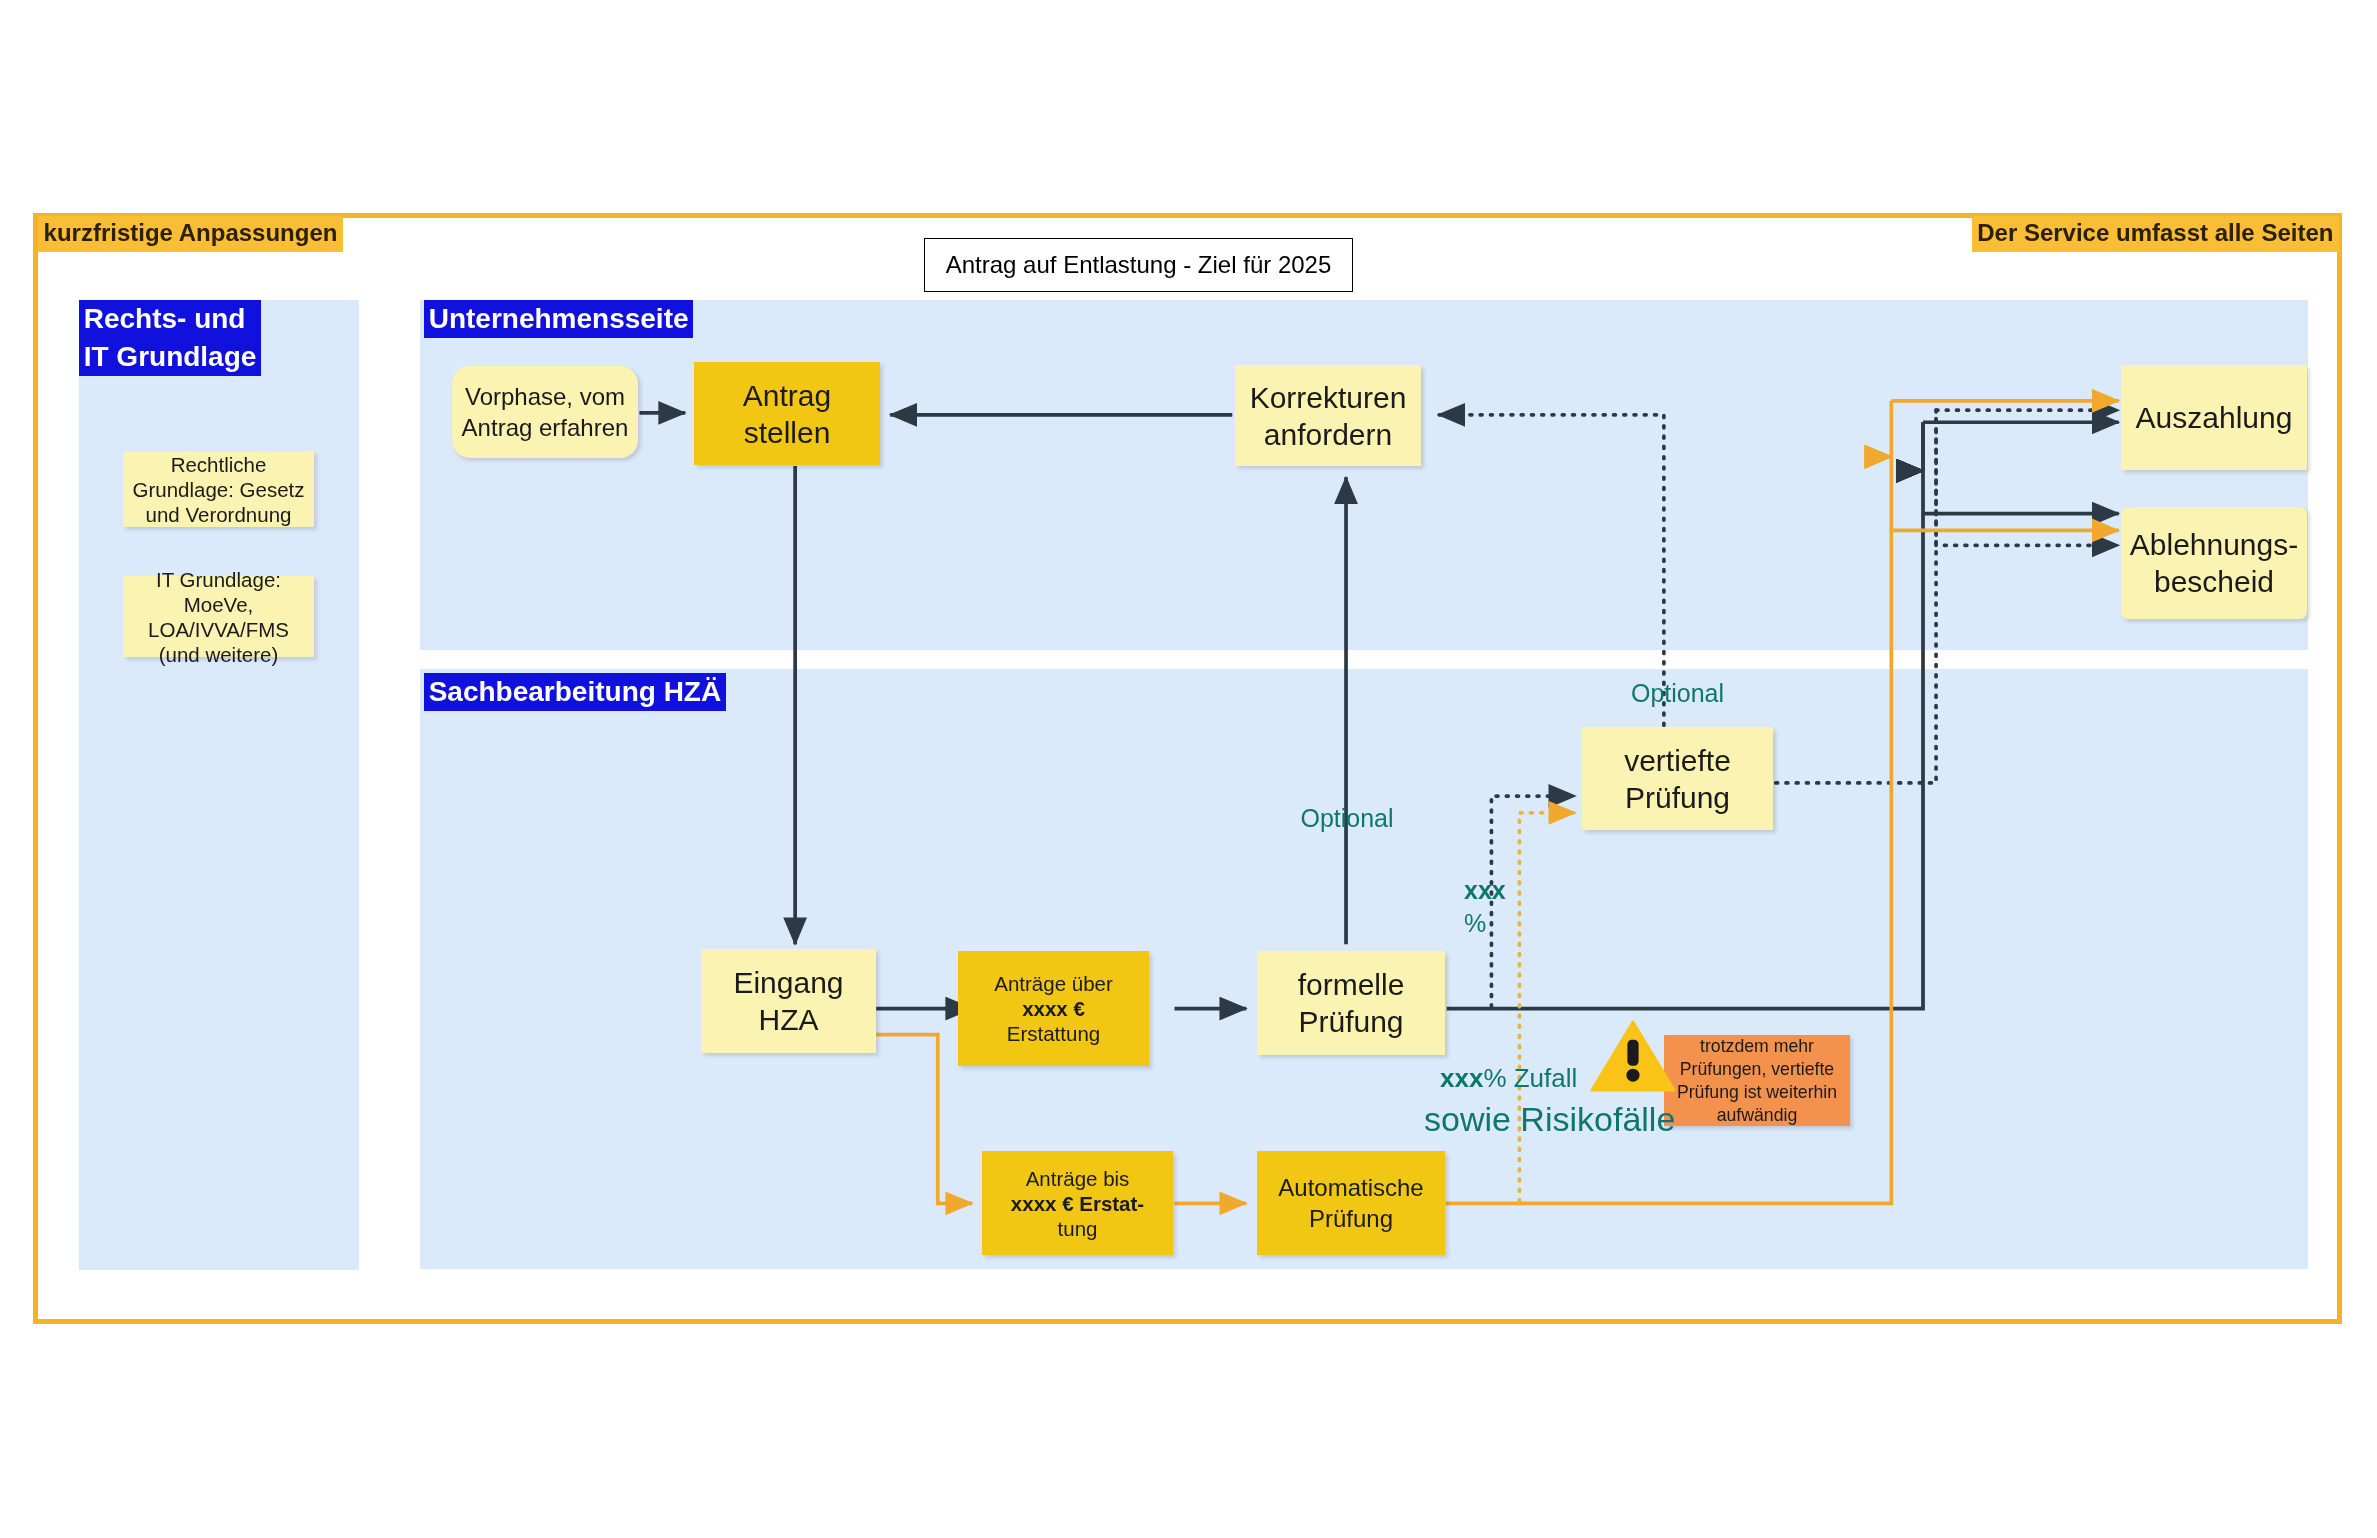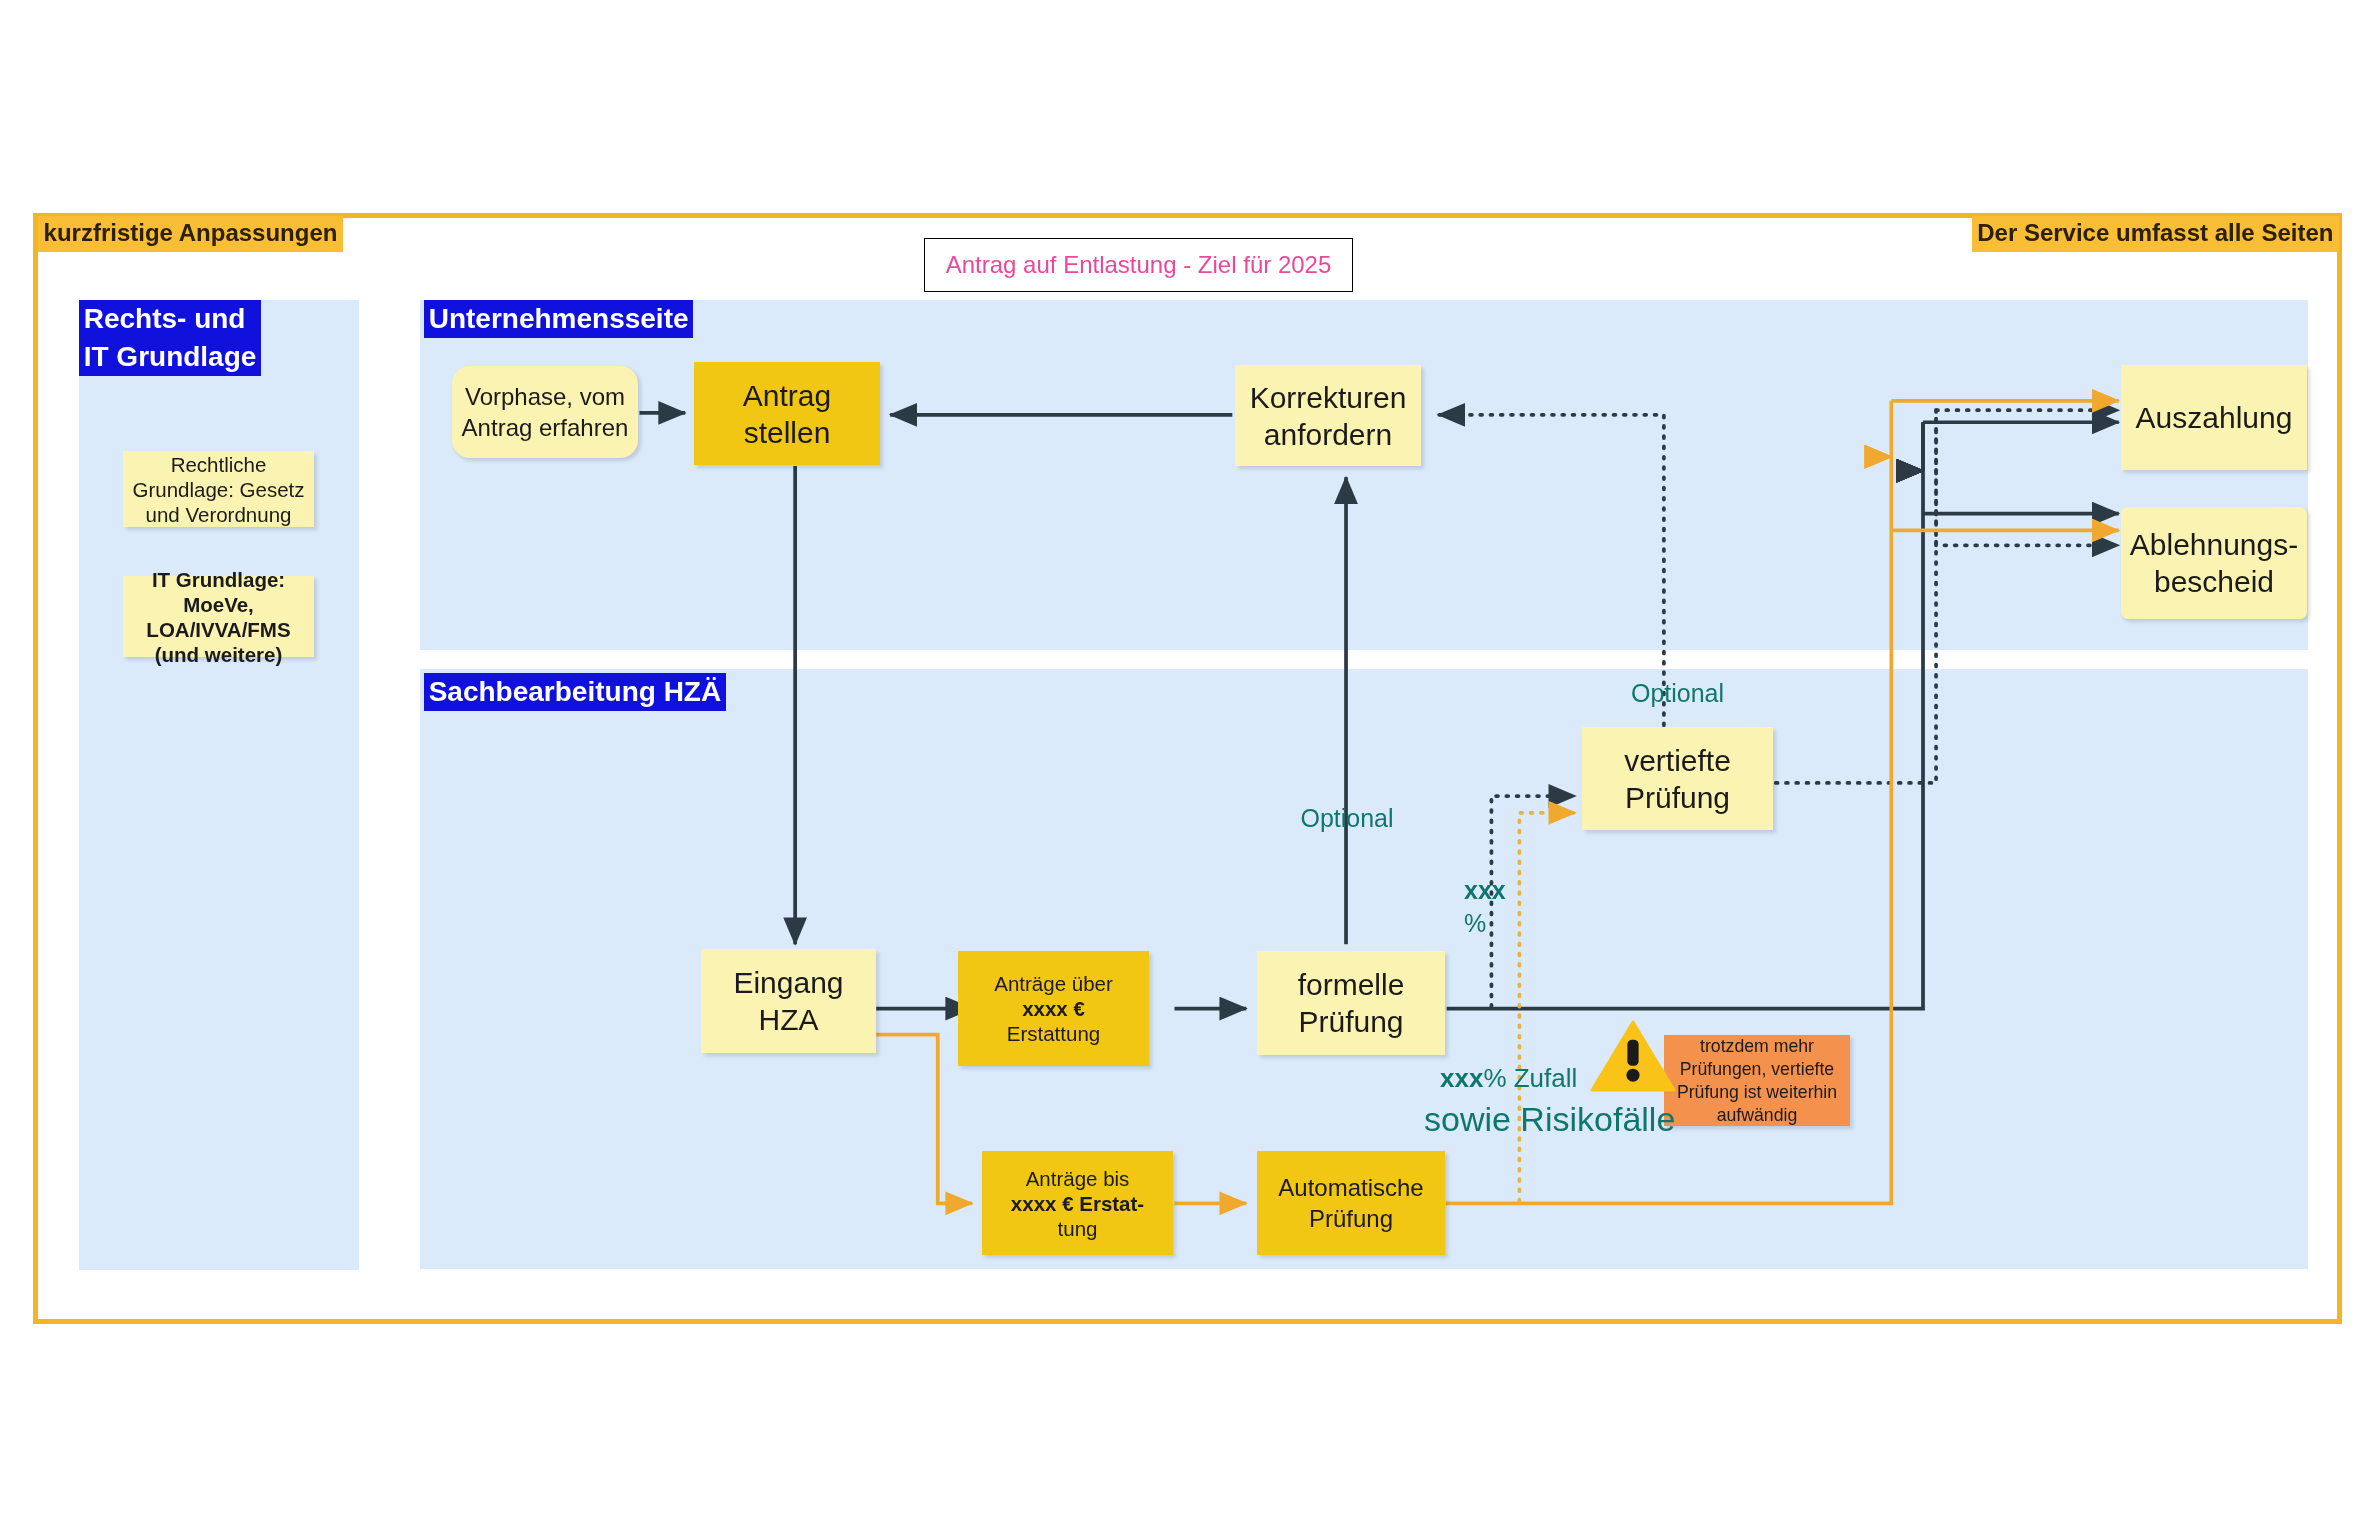--- a/index.html
+++ b/index.html
@@ -19,21 +19,21 @@
   .lane-left{left:79px;top:300px;width:280px;height:970px;}
   .lane-top{left:420px;top:300px;width:1888px;height:350px;}
   .lane-bottom{left:420px;top:669px;width:1888px;height:600px;}
 
   .lane-title{position:absolute;background:#1111DD;color:#ffffff;font-weight:bold;
               font-size:28px;line-height:38px;padding:0 4.7px;white-space:nowrap;z-index:9;}
 
   
   .title-box{position:absolute;left:924px;top:238px;width:429px;height:54px;
              border:1.9px solid #000;background:#fff;display:flex;align-items:center;
-             justify-content:center;font-size:24px;color:#ec4899;box-sizing:border-box;}
+             justify-content:center;font-size:24px;color:#000000;box-sizing:border-box;}
 
   
   .node{position:absolute;display:flex;align-items:center;justify-content:center;
         text-align:center;box-sizing:border-box;color:#1b1b1b;
         box-shadow:2.8px 2.8px 3.7px rgba(0,0,0,.13);padding:3.7px 7.5px;z-index:6;}
   .n-lightyellow{background:#FBF3B1;}
   .n-deepyellow{background:#F2C713;}
   .n-orange{background:#F4924D;}
   .fs-small{font-size:20.5px;line-height:25px;}
   .fs-mid{font-size:24px;line-height:31px;}
@@ -154,21 +154,21 @@
       <path d="M2029,489 L2273,489" transform="translate(0,80)"></path>
     </g>
 
     <g stroke="#E8B341" stroke-width="4" fill="none" stroke-dasharray="2 9" stroke-linecap="round" marker-end="url(#ah-o)">
       <path d="M1630,1289 L1630,872 L1690,872"></path>
     </g>
   </svg>
 
   <div class="node n-lightyellow fs-small" style="left:123px;top:451px;width:191px;height:76px;">Rechtliche Grundlage: Gesetz und Verordnung</div>
 
-  <div class="node n-lightyellow fs-small" style="left:123px;top:576px;width:191px;height:81px;font-weight:bold;">IT Grundlage: MoeVe, LOA/IVVA/FMS (und weitere)</div>
+  <div class="node n-lightyellow fs-small" style="left:123px;top:576px;width:191px;height:81px;">IT Grundlage: MoeVe, LOA/IVVA/FMS (und weitere)</div>
 
   <div class="node n-lightyellow fs-mid" style="left:452px;top:366px;width:186px;height:92px;border-radius:18px;">Vorphase, vom Antrag erfahren</div>
 
   <div class="node n-deepyellow fs-big" style="left:694px;top:362px;width:186px;height:103px;">Antrag stellen</div>
 
   <div class="node n-lightyellow fs-big" style="left:1235px;top:365px;width:186px;height:101px;">Korrekturen anfordern</div>
 
   <div class="node n-lightyellow fs-big" style="left:2121px;top:365px;width:186px;height:105px;">Auszahlung</div>
 
   <div class="node n-lightyellow fs-big" style="left:2121px;top:507px;width:186px;height:112px;border-radius:7px;">Ablehnungs- bescheid</div>

